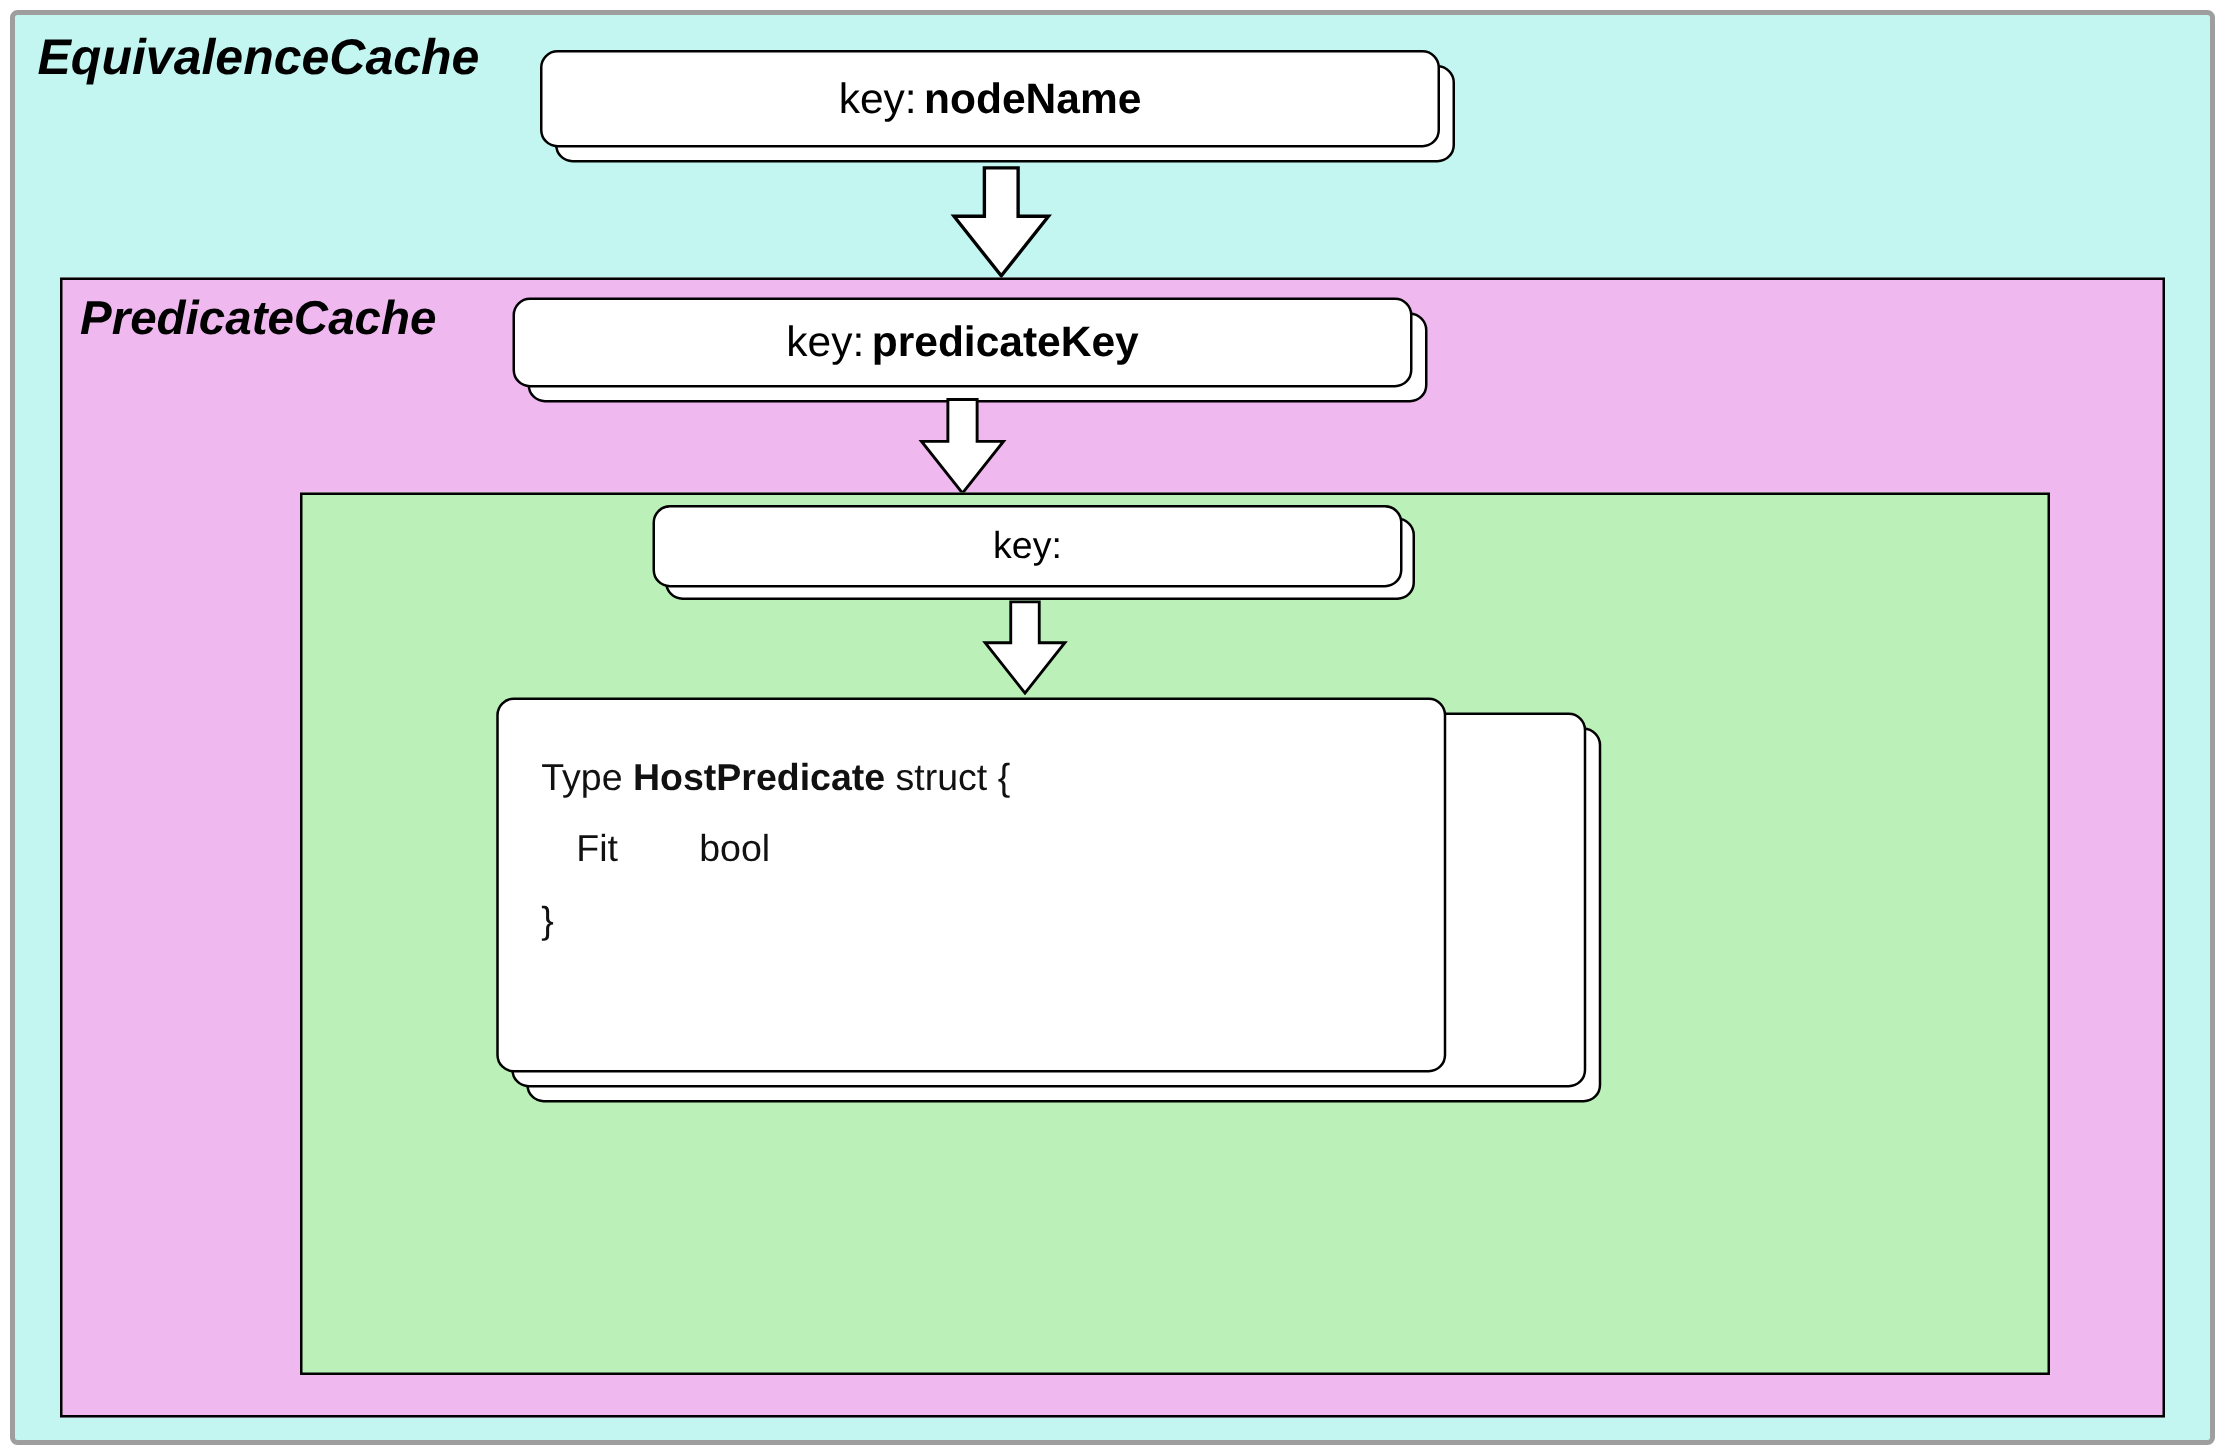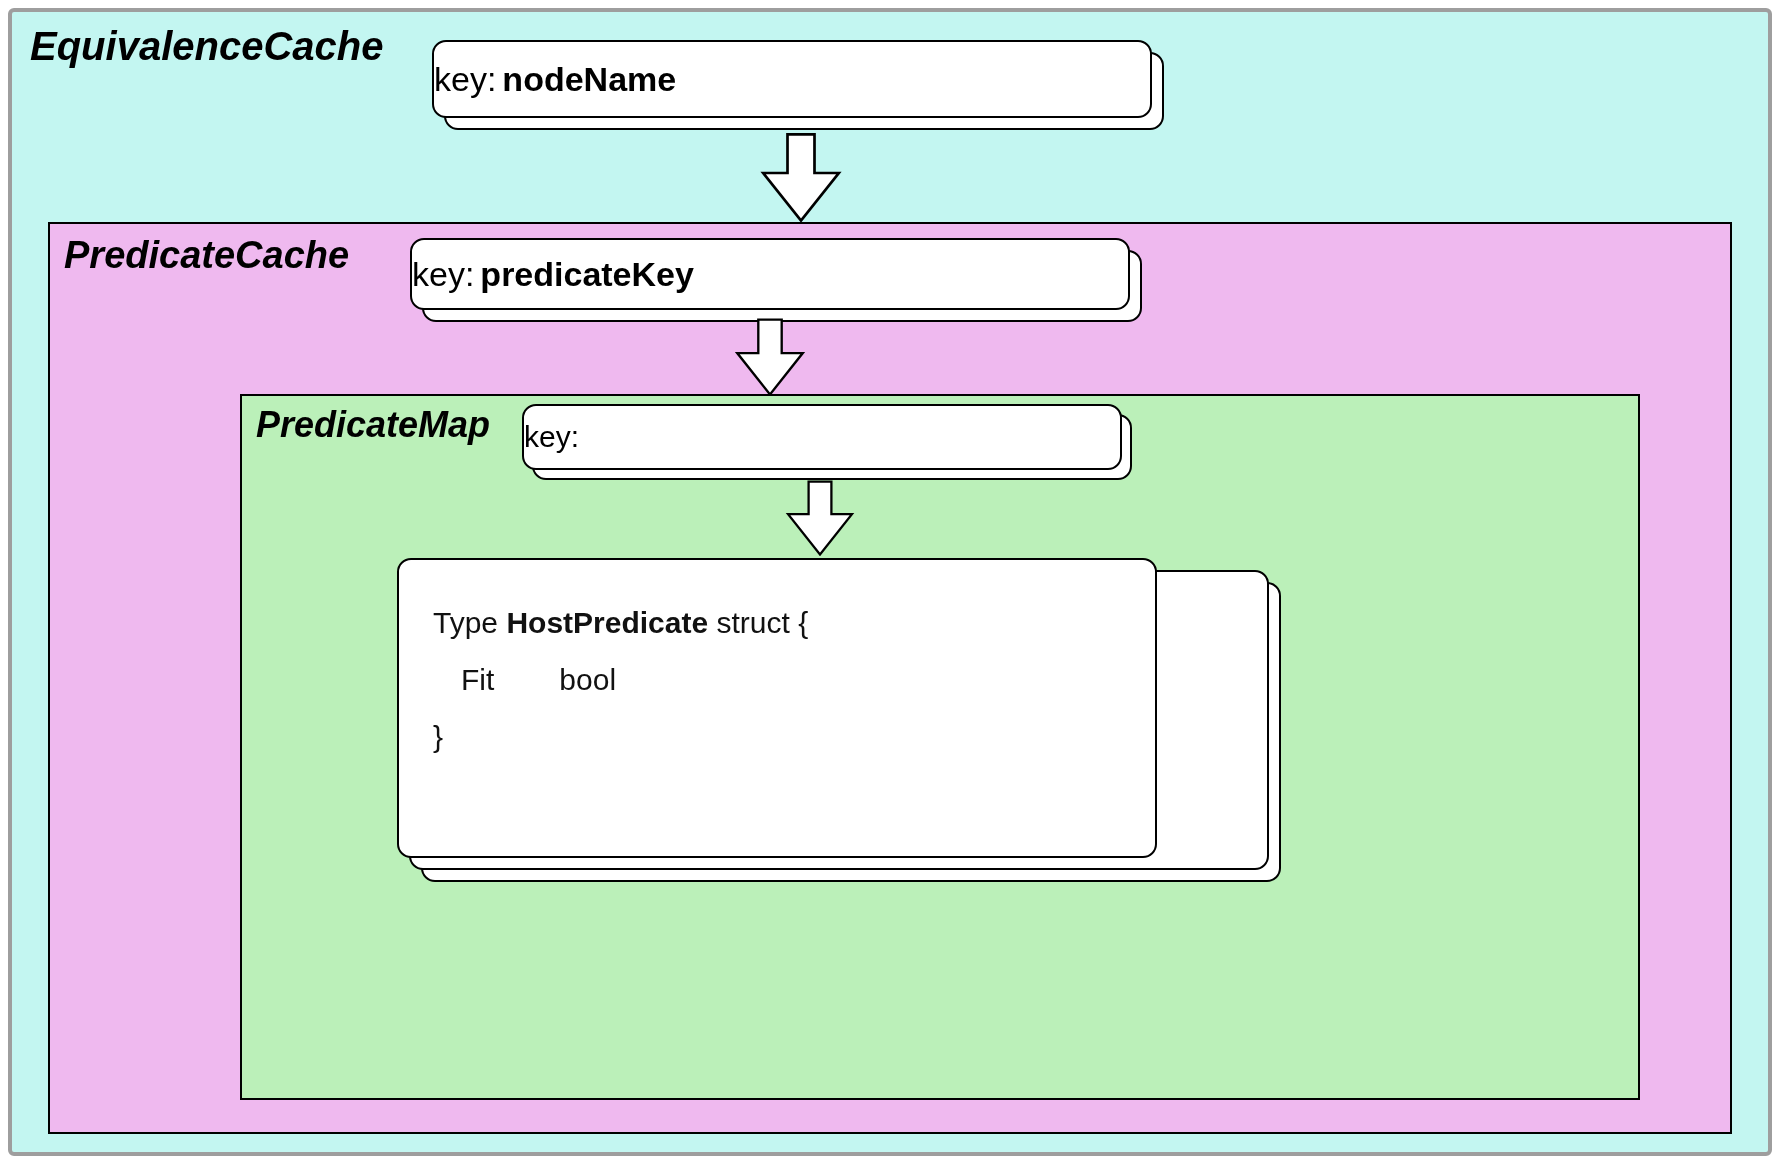--- a/index.html
+++ b/index.html
@@ -63,20 +63,21 @@
     position: absolute;
     background: #ffffff;
     border: 2px solid #000;
     border-radius: 14px;
   }
   .card-text {
     position: absolute;
     inset: 0;
     display: flex;
     align-items: center;
+    justify-content: center;
     font-size: 34px;
     color: #000;
     white-space: nowrap;
   }
   .card-text .kv-key { font-weight: 400; }
   .card-text .kv-val { font-weight: 700; margin-left: 6px; }
 
   
   .struct-body {
     position: absolute;
@@ -135,21 +136,20 @@
         </div>
       </div>
 
       <div class="arrow" style="left:680px; top:94px; width:80px; height:78px;">
         <svg viewBox="0 0 100 100">
           <path d="M35 2 H65 V45 H92 L50 98 L8 45 H35 Z" fill="#ffffff" stroke="#000" stroke-width="3"></path>
         </svg>
       </div>
 
       <div class="inner-box">
-        <div class="title">PredicateMap</div>
 
         <div class="stack" style="left:280px; top:8px; width:600px; height:72px;">
           <div class="card" style="left:10px; top:10px; width:600px; height:66px;"></div>
           <div class="card" style="left:0; top:0; width:600px; height:66px;">
             <div class="card-text" style="font-size:30px;">
               <span class="kv-key">key:</span>
             </div>
           </div>
         </div>
 

